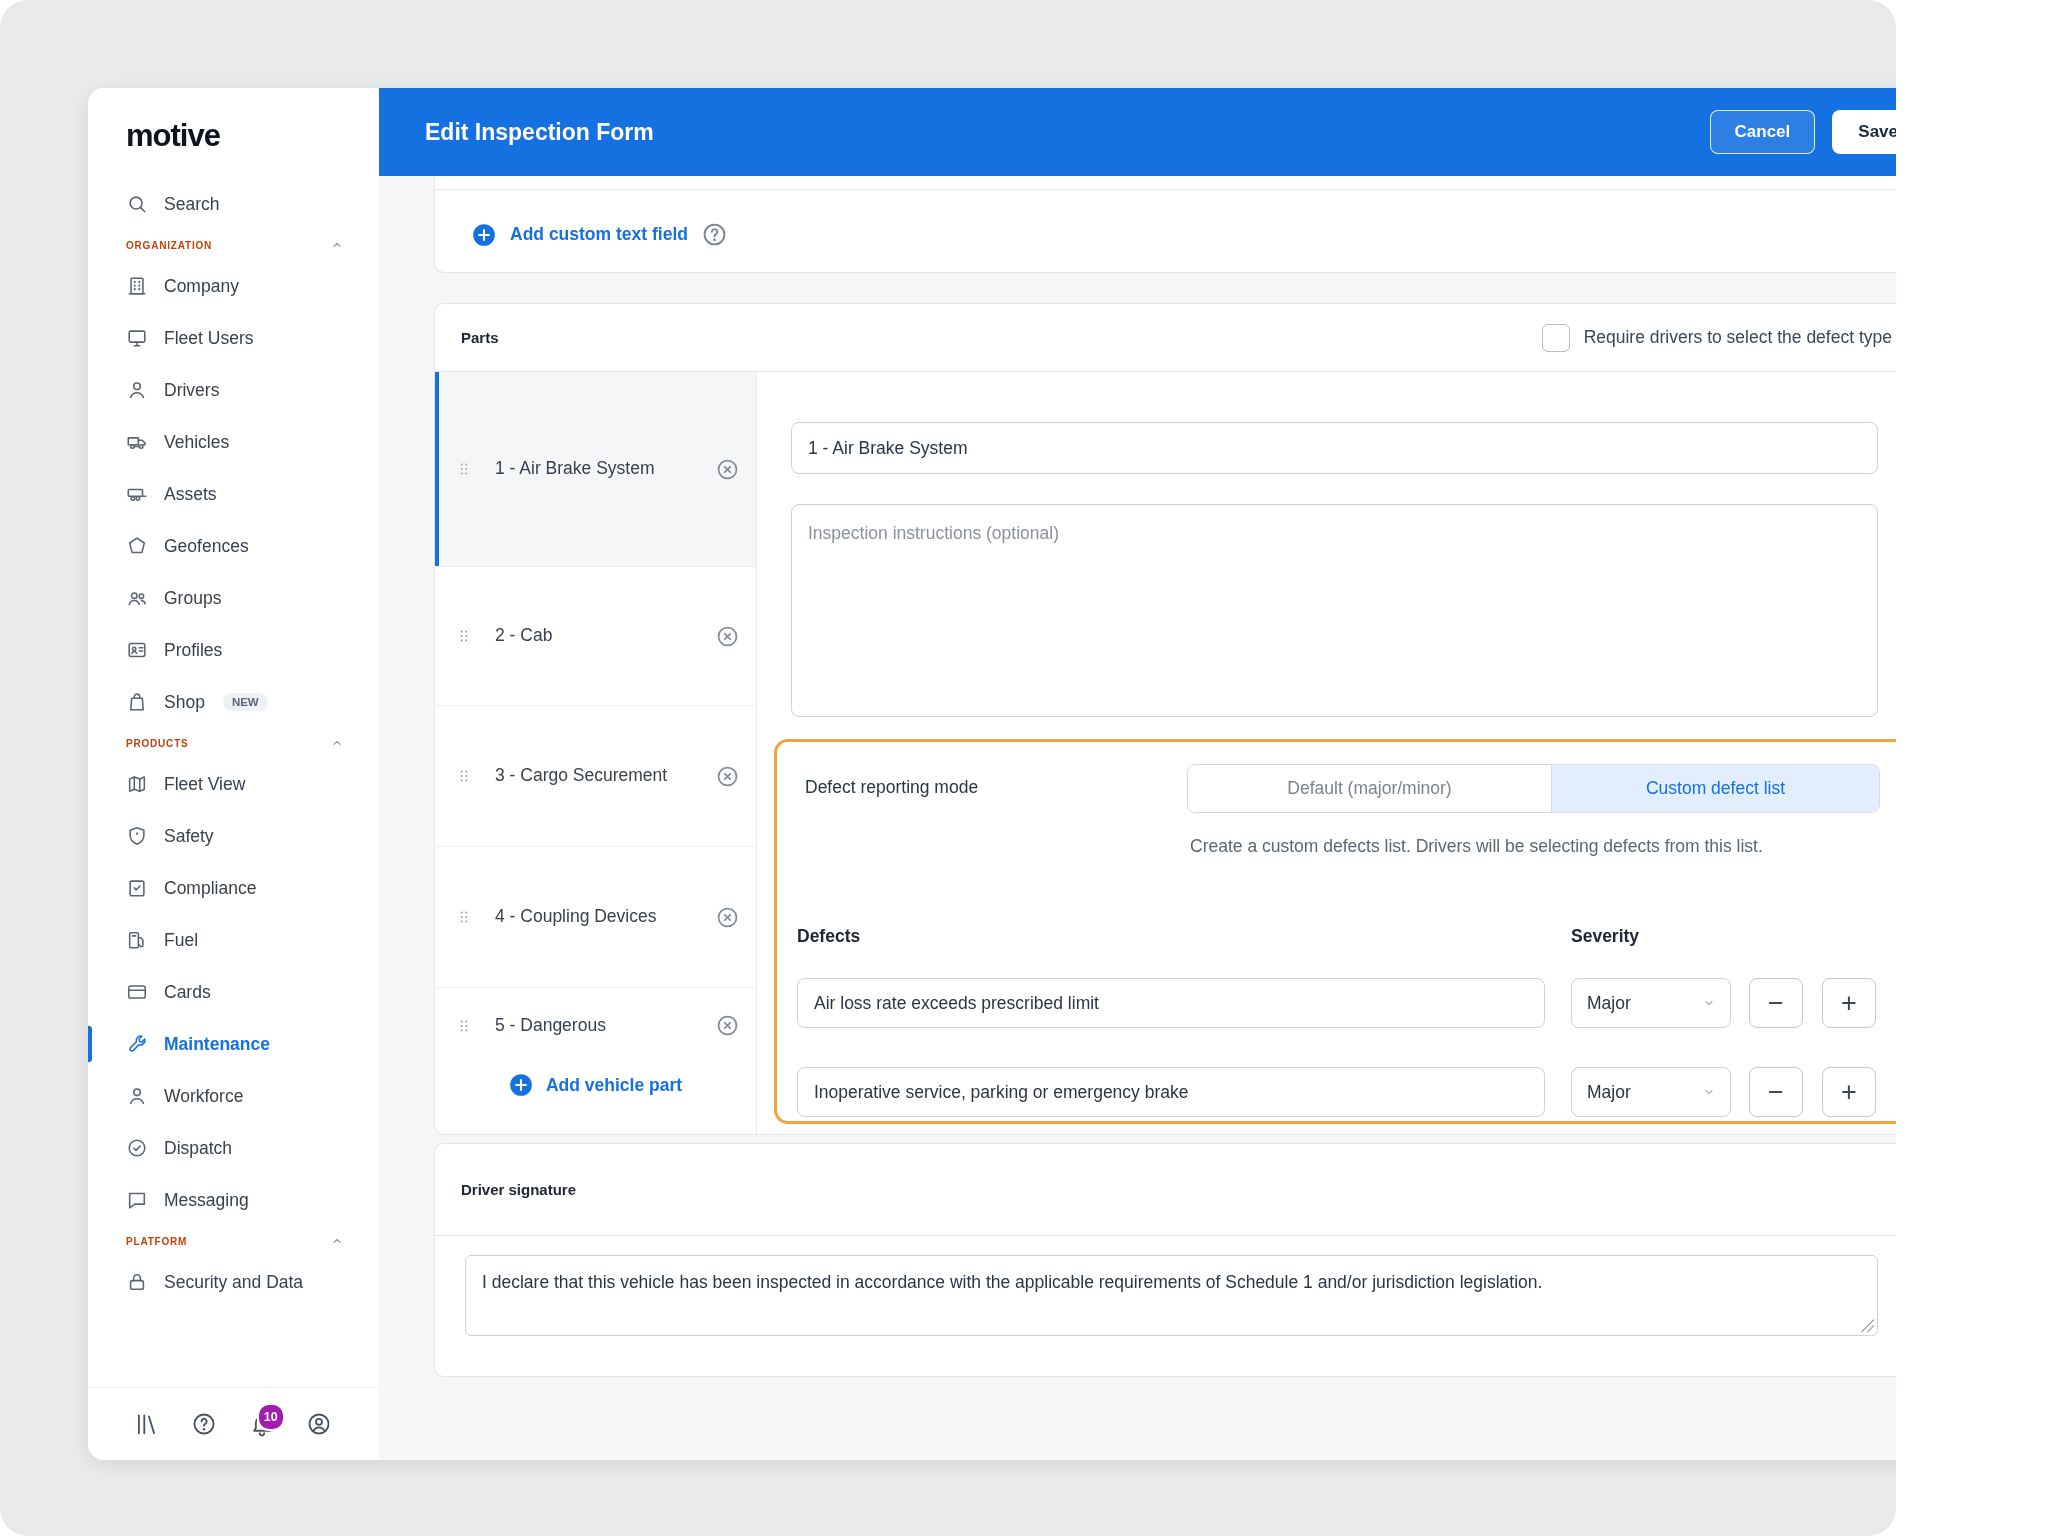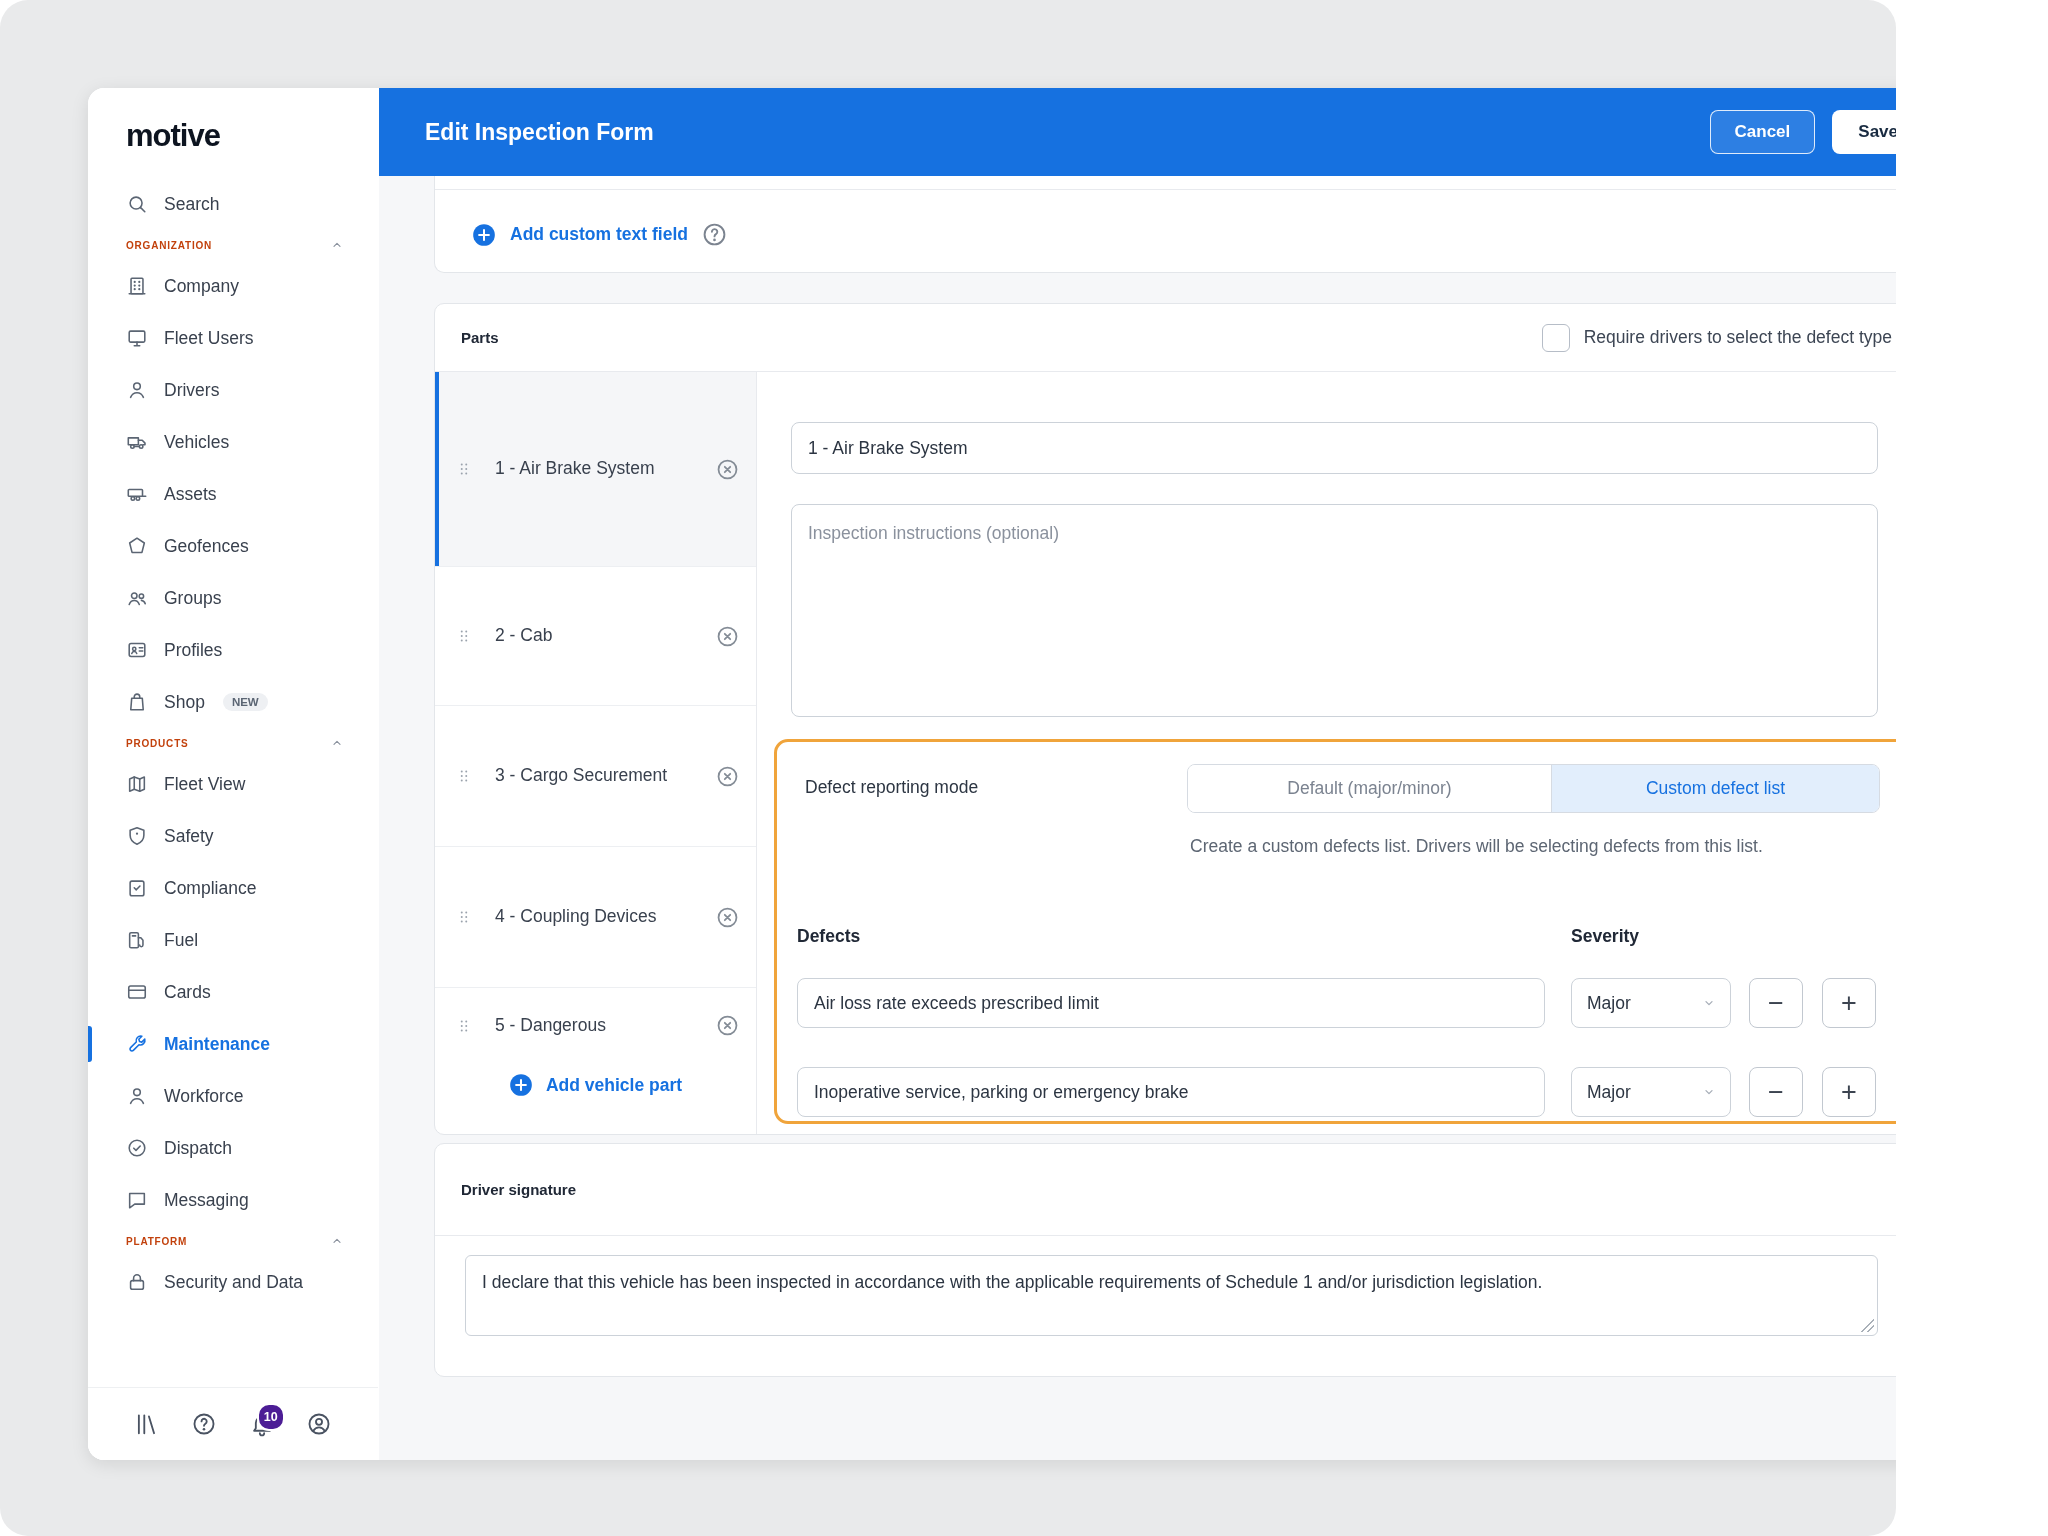--- a/index.html
+++ b/index.html
@@ -20,21 +20,21 @@
   .si.active .slb{color:#1671e0;font-weight:bold;}
   .si.active::before{content:"";position:absolute;left:0;top:8px;bottom:8px;width:4px;background:#1671e0;border-radius:0 3px 3px 0;}
   .ssec{display:flex;align-items:center;justify-content:space-between;height:30px;margin-top:0;padding:0 34px 0 38px;
         color:#c2410c;font-size:10px;font-weight:bold;letter-spacing:.8px;}
   .ssec svg{width:16px;height:16px;color:#8a919d;}
   .badge-new{margin-left:2px;background:#eef0f3;color:#5b6573;font-size:11.5px;font-weight:bold;border-radius:10px;padding:3px 9px;}
   .side-bottom{position:absolute;left:0;right:1px;bottom:0;height:72px;display:flex;align-items:center;justify-content:space-between;
                padding:0 46px;border-top:1px solid #eef0f2;background:#fff;}
   .bic{position:relative;width:26px;height:26px;color:#4a5362;cursor:pointer;}
   .bic svg{width:26px;height:26px;}
-  .nbadge{position:absolute;top:-8px;right:-10px;min-width:24px;height:24px;border-radius:12px;background:#4c1d95;color:#fff;
+  .nbadge{position:absolute;top:-8px;right:-10px;min-width:24px;height:24px;border-radius:12px;background:#a21caf;color:#fff;
           font-size:12.5px;font-weight:bold;display:flex;align-items:center;justify-content:center;border:2px solid #fff;margin-left:27px;}
   
   .topbar{position:absolute;left:291px;top:0;width:1583px;height:88px;background:#1671e0;border-radius:0 16px 0 0;}
   .hdr-title{position:absolute;left:46px;top:0;height:88px;display:flex;align-items:center;color:#fff;font-size:23px;font-weight:bold;}
   .hdr-actions{position:absolute;right:38px;top:22px;display:flex;gap:17px;}
   .btn-cancel{height:44px;padding:0 24px;border-radius:8px;background:rgba(255,255,255,0.10);border:1.5px solid rgba(255,255,255,0.85);
               color:#fff;font-size:17px;font-weight:bold;font-family:inherit;cursor:pointer;}
   .btn-save{height:44px;padding:0 26px;border-radius:8px;background:#fff;border:none;color:#182a40;font-size:17px;font-weight:bold;
             font-family:inherit;cursor:pointer;}
   

